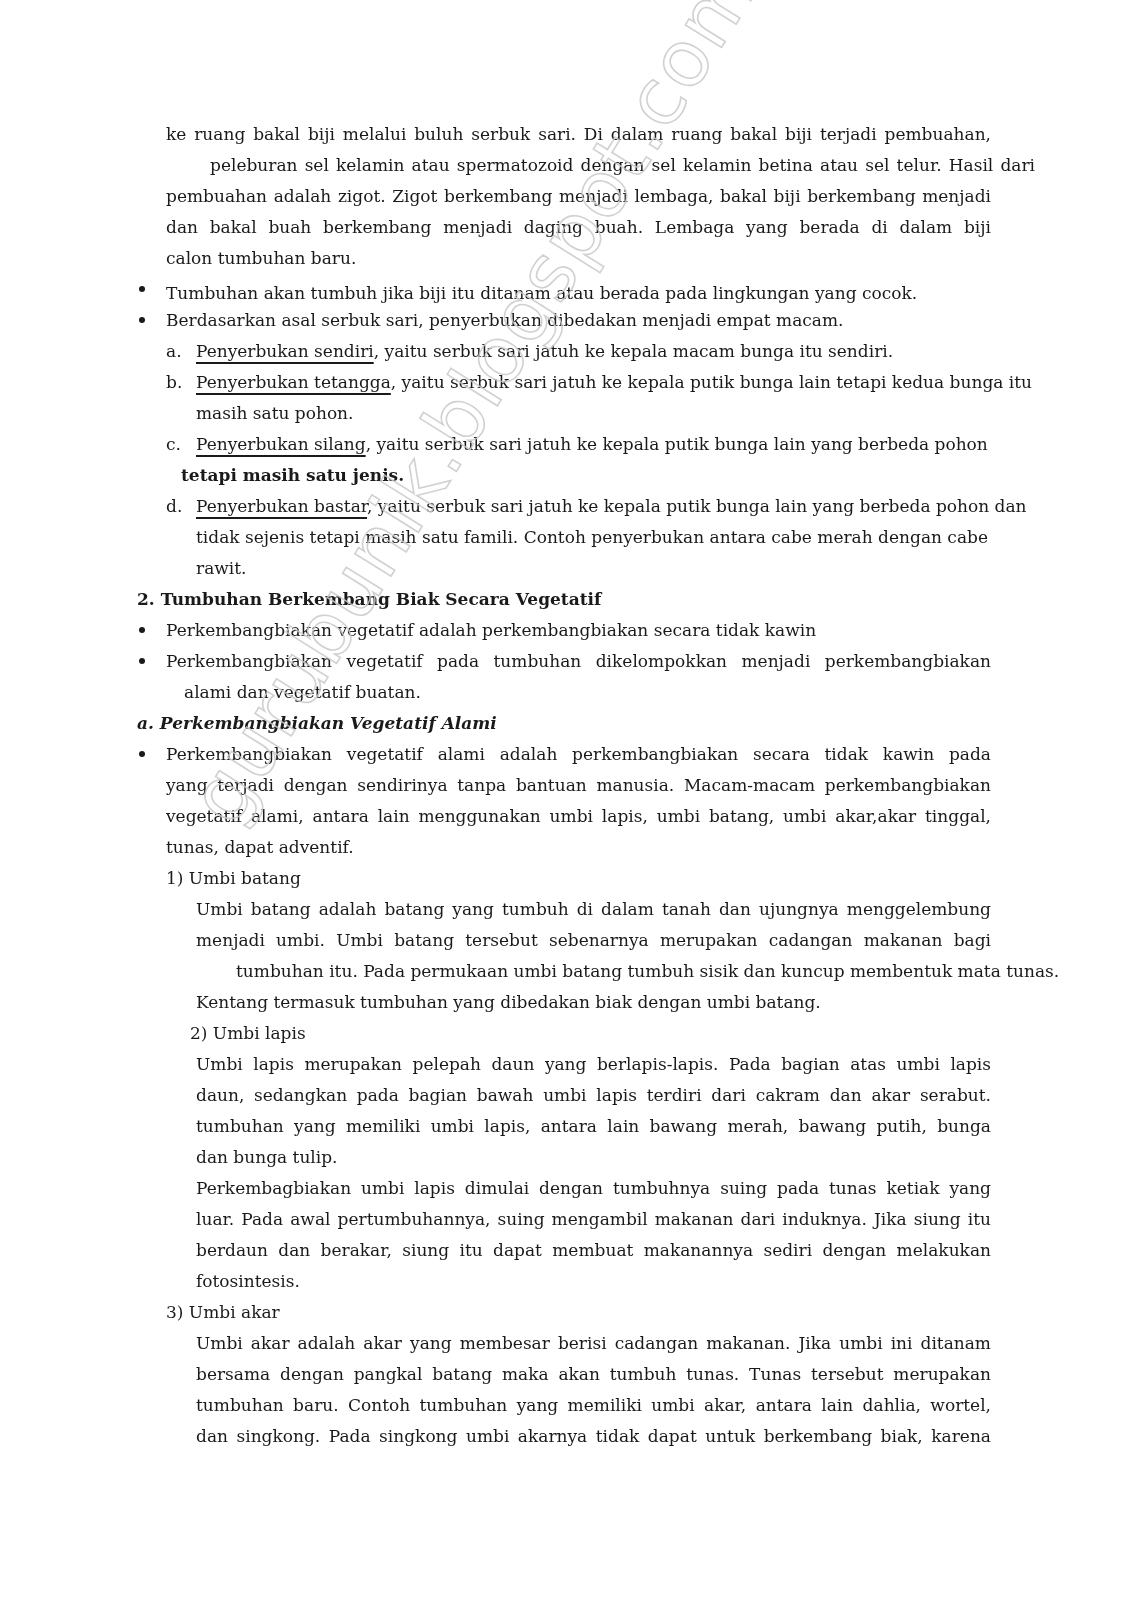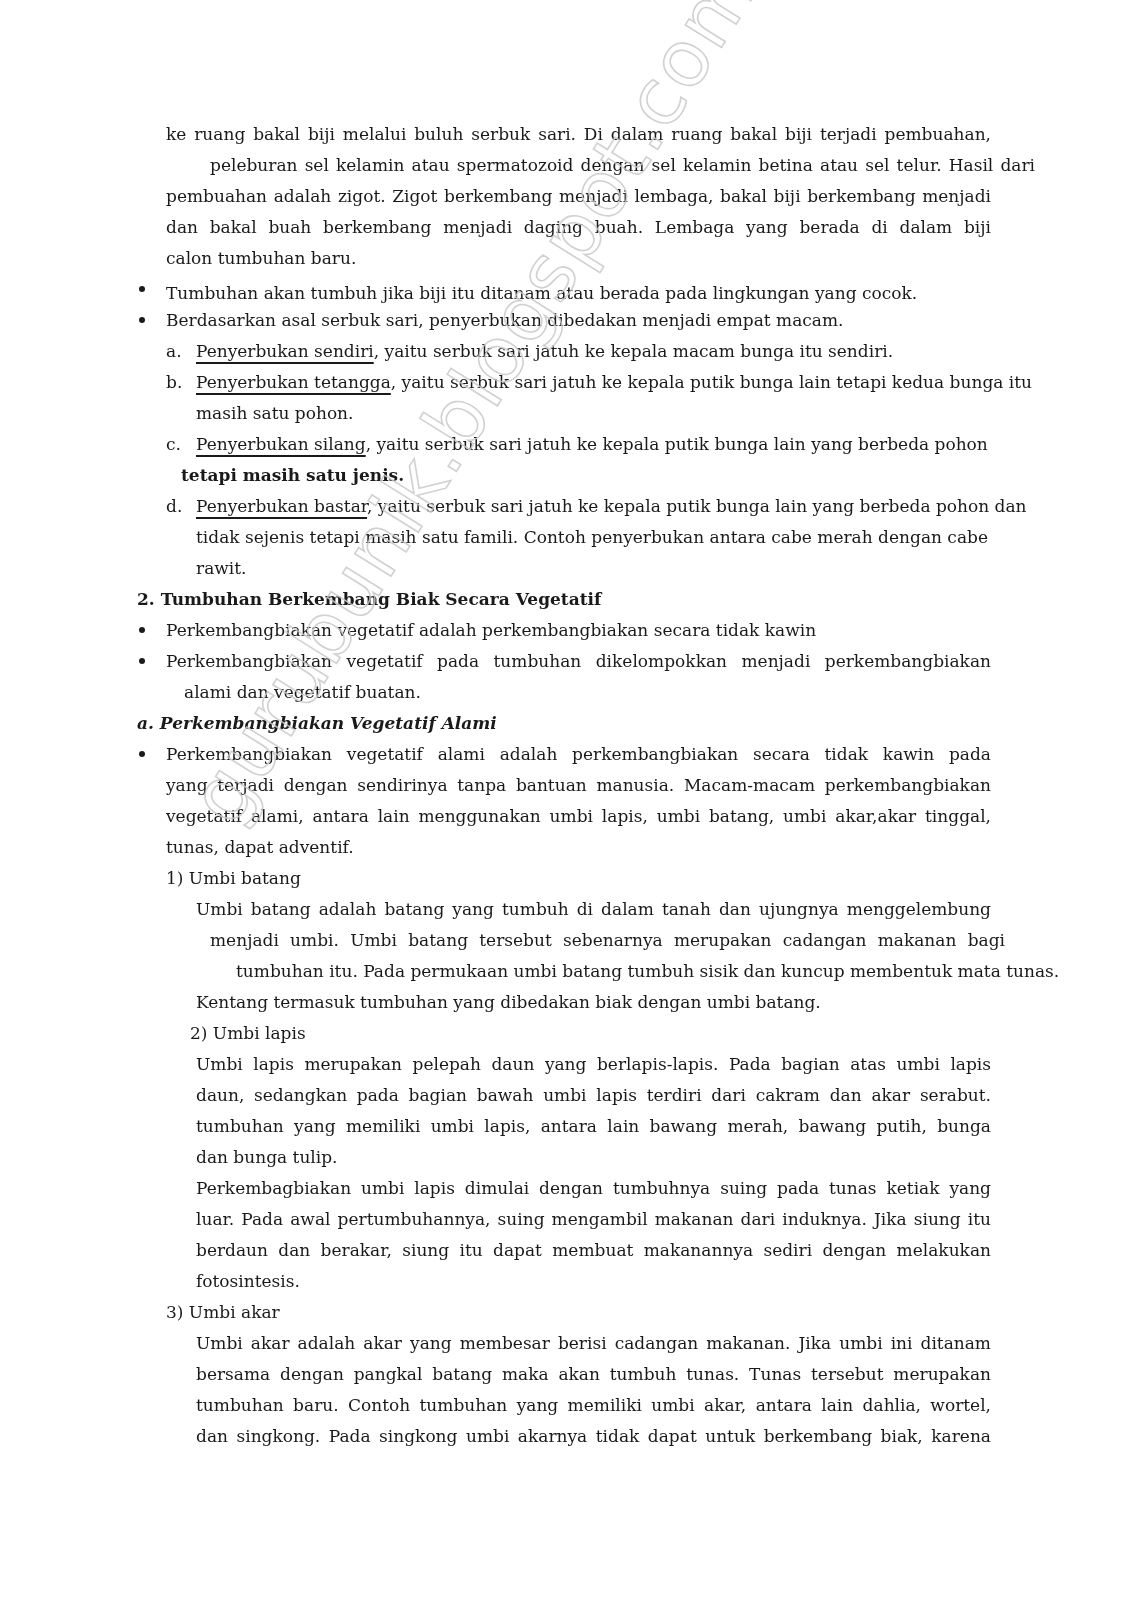--- a/index.html
+++ b/index.html
@@ -80,21 +80,21 @@
     <span class="bullet" style="left:139px; top:751px;"></span>
     <div class="line just" style="left:166px; top:744px; width:825px;">Perkembangbiakan vegetatif alami adalah perkembangbiakan secara tidak kawin pada tumbuhan</div>
     <div class="line just" style="left:166px; top:775px; width:825px;">yang terjadi dengan sendirinya tanpa bantuan manusia. Macam-macam perkembangbiakan</div>
     <div class="line just" style="left:166px; top:806px; width:825px;">vegetatif alami, antara lain menggunakan umbi lapis, umbi batang, umbi akar,akar tinggal, geragih,</div>
     <div class="line" style="left:166px; top:837px;">tunas, dapat adventif.</div>
   </div>
 
   <div>
     <div class="line" style="left:166px; top:868px;">1) Umbi batang</div>
     <div class="line just" style="left:196px; top:899px; width:795px;">Umbi batang adalah batang yang tumbuh di dalam tanah dan ujungnya menggelembung</div>
-    <div class="line just" style="left:196px; top:930px; width:795px;margin-left:14px;">menjadi umbi. Umbi batang tersebut sebenarnya merupakan cadangan makanan bagi</div>
+    <div class="line just" style="left:196px; top:930px; width:795px;">menjadi umbi. Umbi batang tersebut sebenarnya merupakan cadangan makanan bagi</div>
     <div class="line" style="left:196px; top:961px;margin-left:40px;">tumbuhan itu. Pada permukaan umbi batang tumbuh sisik dan kuncup membentuk mata tunas.</div>
     <div class="line" style="left:196px; top:992px;">Kentang termasuk tumbuhan yang dibedakan biak dengan umbi batang.</div>
   </div>
 
   <div>
     <div class="line" style="left:166px; top:1023px;margin-left:24px;">2) Umbi lapis</div>
     <div class="line just" style="left:196px; top:1054px; width:795px;">Umbi lapis merupakan pelepah daun yang berlapis-lapis. Pada bagian atas umbi lapis tumbuh</div>
     <div class="line just" style="left:196px; top:1085px; width:795px;">daun, sedangkan pada bagian bawah umbi lapis terdiri dari cakram dan akar serabut. Contoh</div>
     <div class="line just" style="left:196px; top:1116px; width:795px;">tumbuhan yang memiliki umbi lapis, antara lain bawang merah, bawang putih, bunga bakung,</div>
     <div class="line" style="left:196px; top:1147px;">dan bunga tulip.</div>

